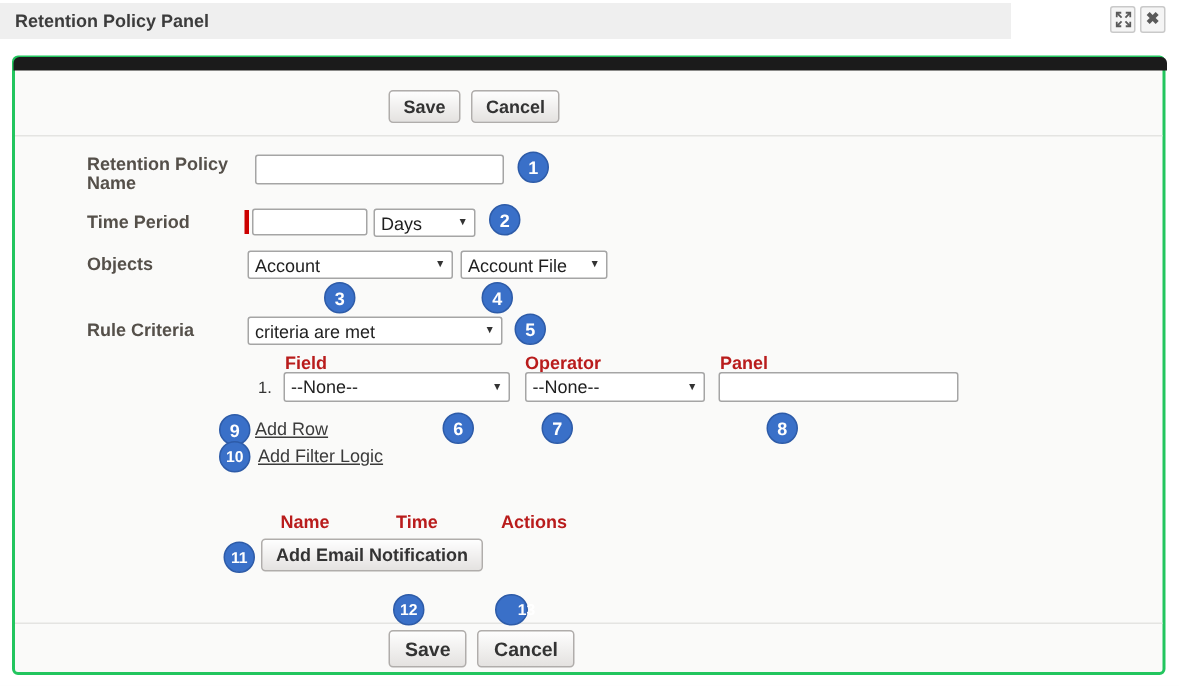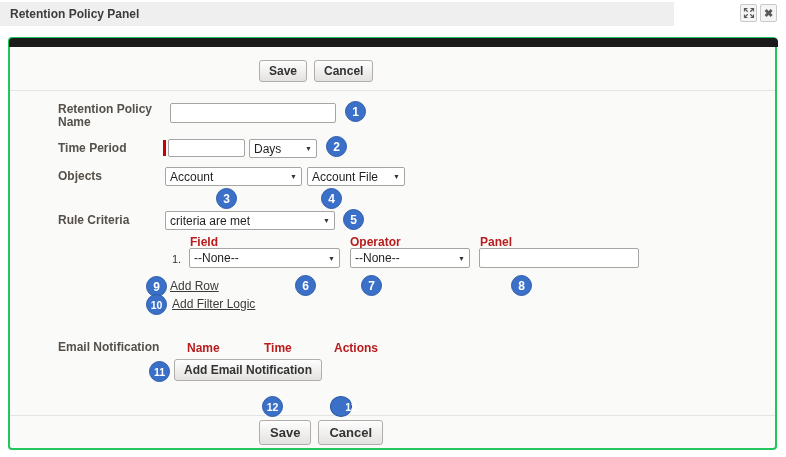--- a/index.html
+++ b/index.html
@@ -130,21 +130,20 @@
     <input class="inp" style="left: 469px; top: 209px; width: 160px; height: 20px;" type="text">
 
     <div class="badge" style="left:136px; top:237px;">9</div>
     <div class="lnk" style="left:160px; top:240px;">Add Row</div>
     <div class="badge" style="left:285px; top:236px;">6</div>
     <div class="badge" style="left:351px; top:236px;">7</div>
     <div class="badge" style="left:501px; top:236px;">8</div>
     <div class="badge two" style="left:136px; top:255px;">10</div>
     <div class="lnk" style="left:162px; top:258px;">Add Filter Logic</div>
 
-    <div class="lbl" style="left:48px; top:302px;">Email Notification</div>
     <div class="hdr" style="left:177px; top:302px;">Name</div>
     <div class="hdr" style="left:254px; top:302px;">Time</div>
     <div class="hdr" style="left:324px; top:302px;">Actions</div>
     <div class="badge two" style="left:139px; top:322px;">11</div>
     <button class="btn" style="position:absolute; left:164px; top:320px; font-weight:bold;">Add Email Notification</button>
 
     <div class="badge two" style="left:252px; top:357px;">12</div>
     <div class="badge two" style="left:320px; top:357px;padding-left:20px;">13</div>
     <div class="divider" style="top:376px;"></div>
     <div class="btnrow" style="left:249px; top:381px;">

